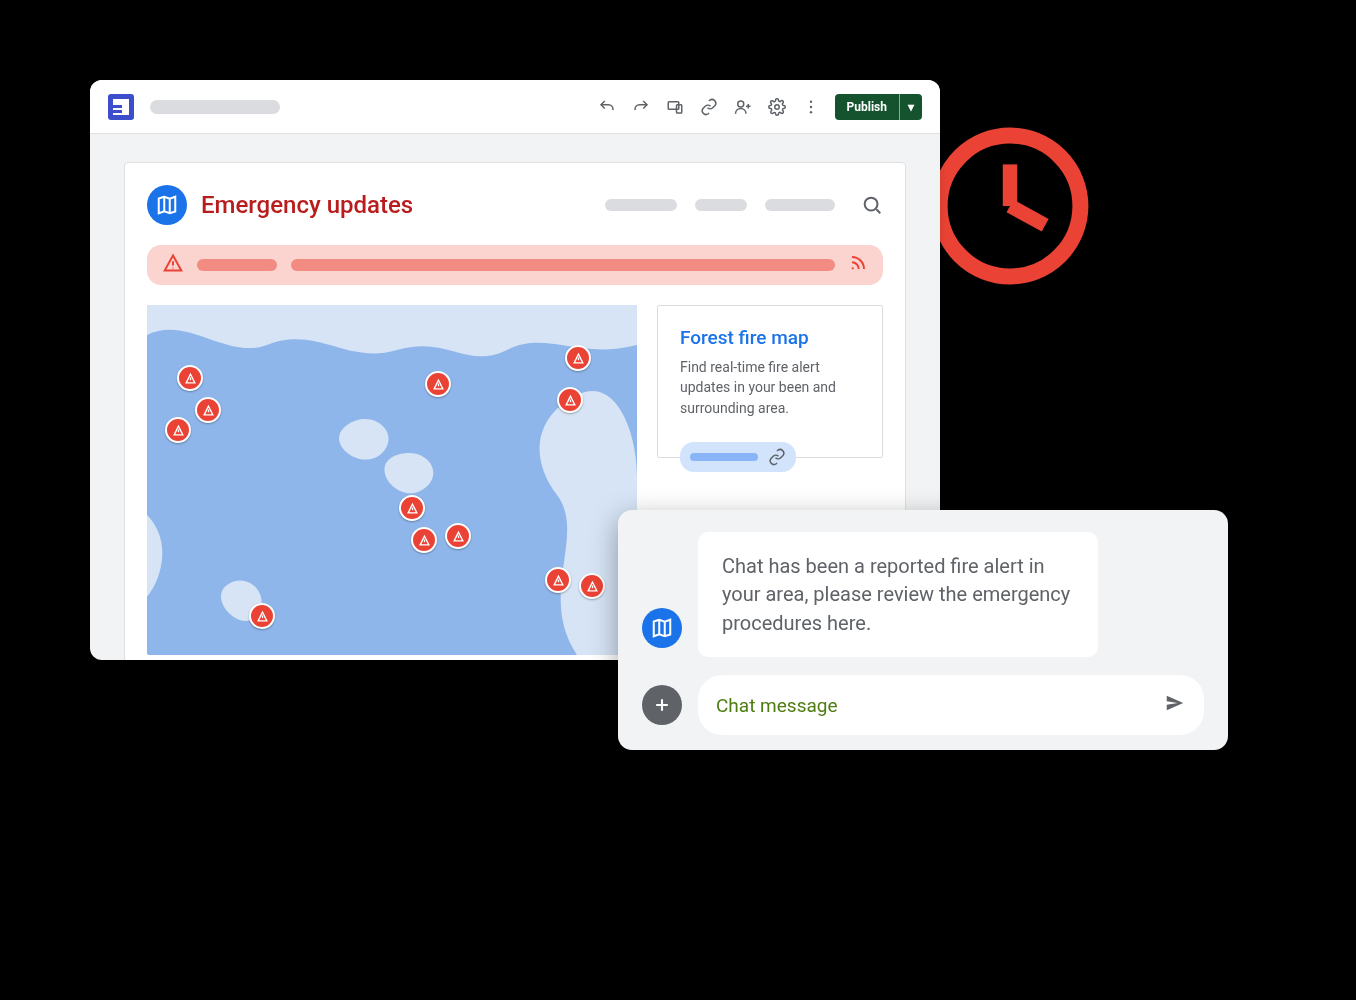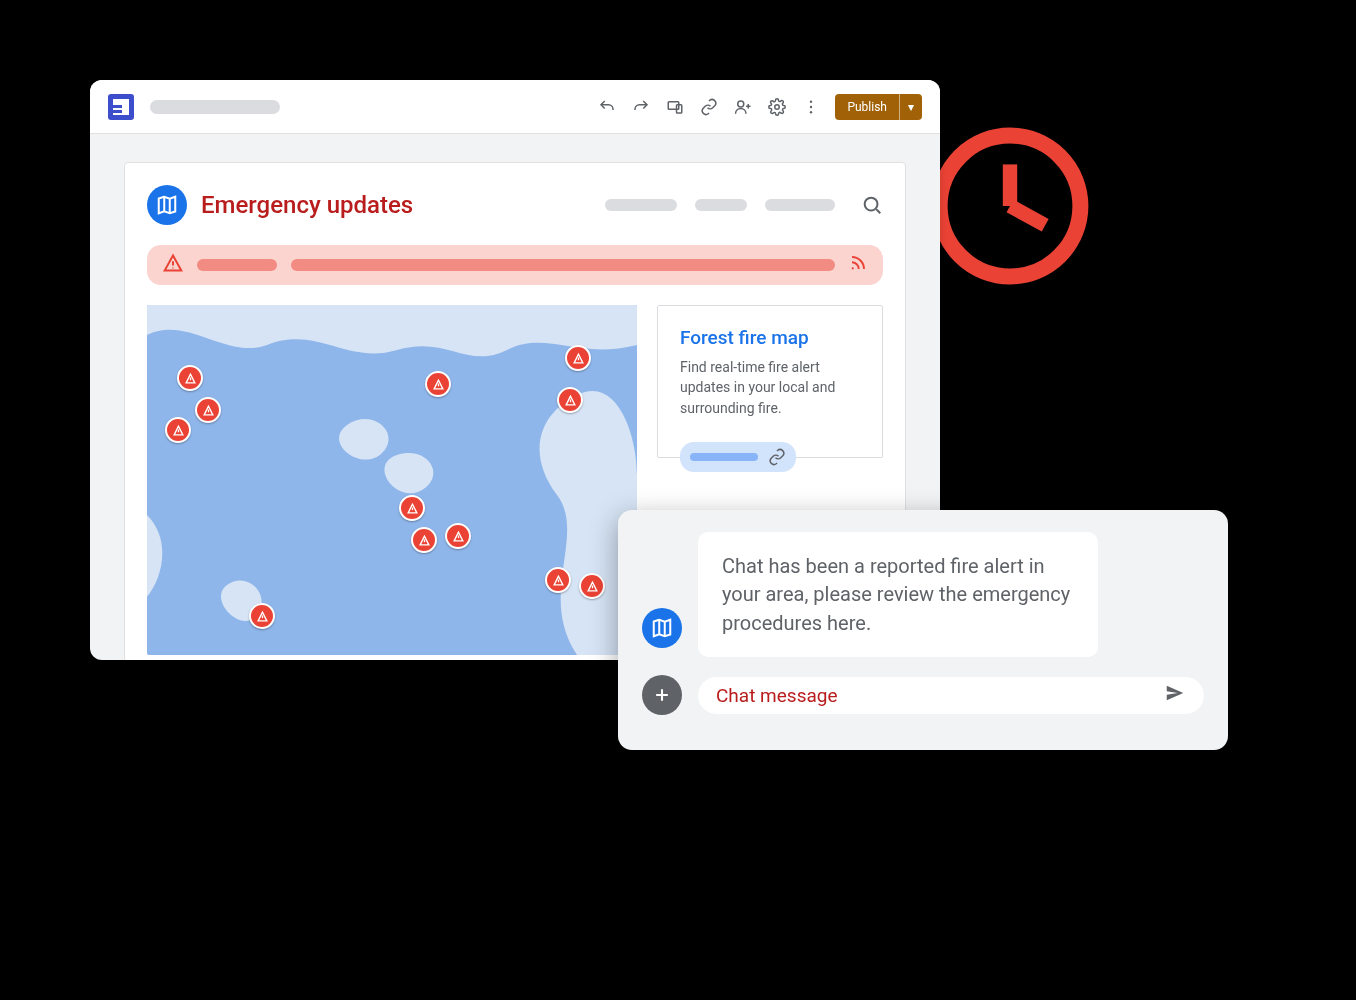--- a/index.html
+++ b/index.html
@@ -57,22 +57,22 @@
     border-radius: 7px;
   }
   .toolbar-spacer { flex: 1; }
   .toolbar-icons { display: flex; align-items: center; gap: 14px; margin-right: 14px;}
   .tb-ic {
     width: 20px; height: 20px; display:flex; align-items:center; justify-content:center;
   }
   .tb-ic svg { width: 18px; height: 18px; stroke:#5f6368; fill:none; stroke-width:2; }
   .publish-btn {
     display: flex; align-items: center;
-    background: #a16207;
-    color: #fff; font-size: 12px; font-weight:400;
+    background: #14532d;
+    color: #fff; font-size: 12px; font-weight:700;
     border-radius: 4px;
     overflow: hidden;
   }
   .publish-btn .lbl { padding: 6px 12px; border-right: 1px solid rgba(255,255,255,.5);}
   .publish-btn .dd { padding: 6px 8px; }
 
   .canvas {
     padding: 28px 34px 0 34px;
   }
   .page {
@@ -176,23 +176,23 @@
     color:#5f6368; font-size:20px; line-height:1.42;
     max-width: 400px;
   }
   .chat-input-row { display:flex; gap:16px; align-items:center; margin-top:18px;}
   .add-btn {
     width:40px;height:40px;border-radius:50%;
     background:#5f6368;display:flex;align-items:center;justify-content:center;flex-shrink:0;
   }
   .add-btn svg{width:20px;height:20px;stroke:#fff;fill:none;stroke-width:2.5;}
   .chat-input{
-    flex:1;height:37px;background:#fff;border-radius:24px;
+    flex:1;height:60px;background:#fff;border-radius:24px;
     display:flex;align-items:center;padding:0 18px;
-    color:#b91c1c;font-size:19px;
+    color:#4d7c0f;font-size:19px;
     justify-content:space-between;
   }
   .chat-input .send svg{width:22px;height:22px;fill:#5f6368;stroke:none;}
 
 </style>
 </head>
 <body>
 
 <div class="clock">
   <svg viewBox="0 0 100 100">
@@ -379,21 +379,21 @@
           <div class="pin" style="left:102px;top:298px">
               <svg viewBox="0 0 24 24">
                 <path d="M12 4 4 20h16L12 4z"></path>
                 <path d="M12 10v5"></path>
               </svg>
             </div>
         </div>
 
         <div class="side-card">
           <h3>Forest fire map</h3>
-          <p>Find real-time fire alert updates in your local and surrounding fire.</p>
+          <p>Find real-time fire alert updates in your been and surrounding area.</p>
           <div class="link-chip">
             <div class="cp"></div>
             <svg viewBox="0 0 24 24">
                 <path d="M10 13a5 5 0 0 0 7 0l3-3a5 5 0 0 0-7-7l-1 1"></path>
                 <path d="M14 11a5 5 0 0 0-7 0l-3 3a5 5 0 0 0 7 7l1-1"></path>
               </svg>
           </div>
         </div>
       </div>
 

